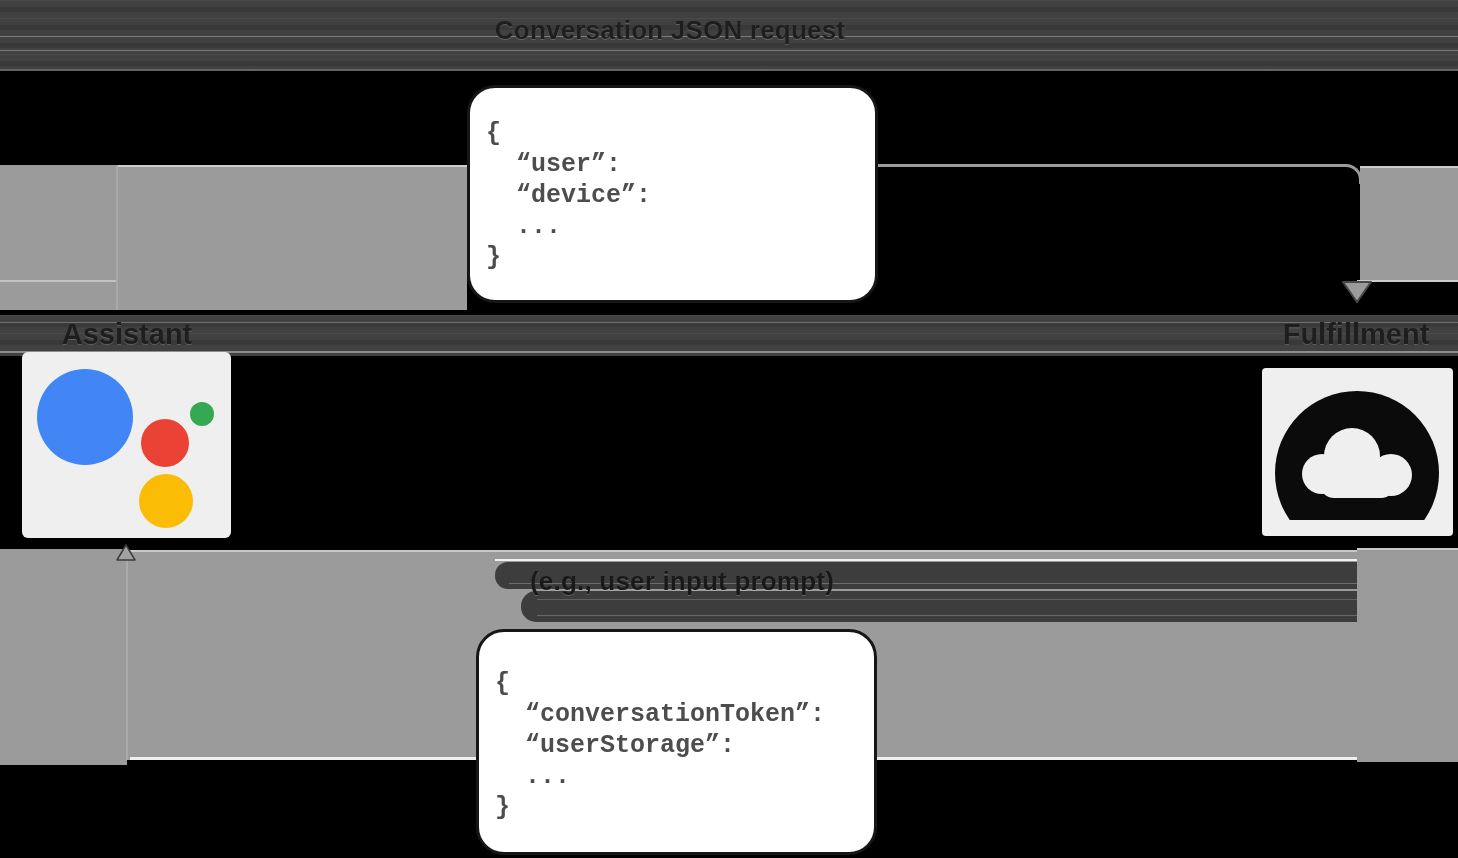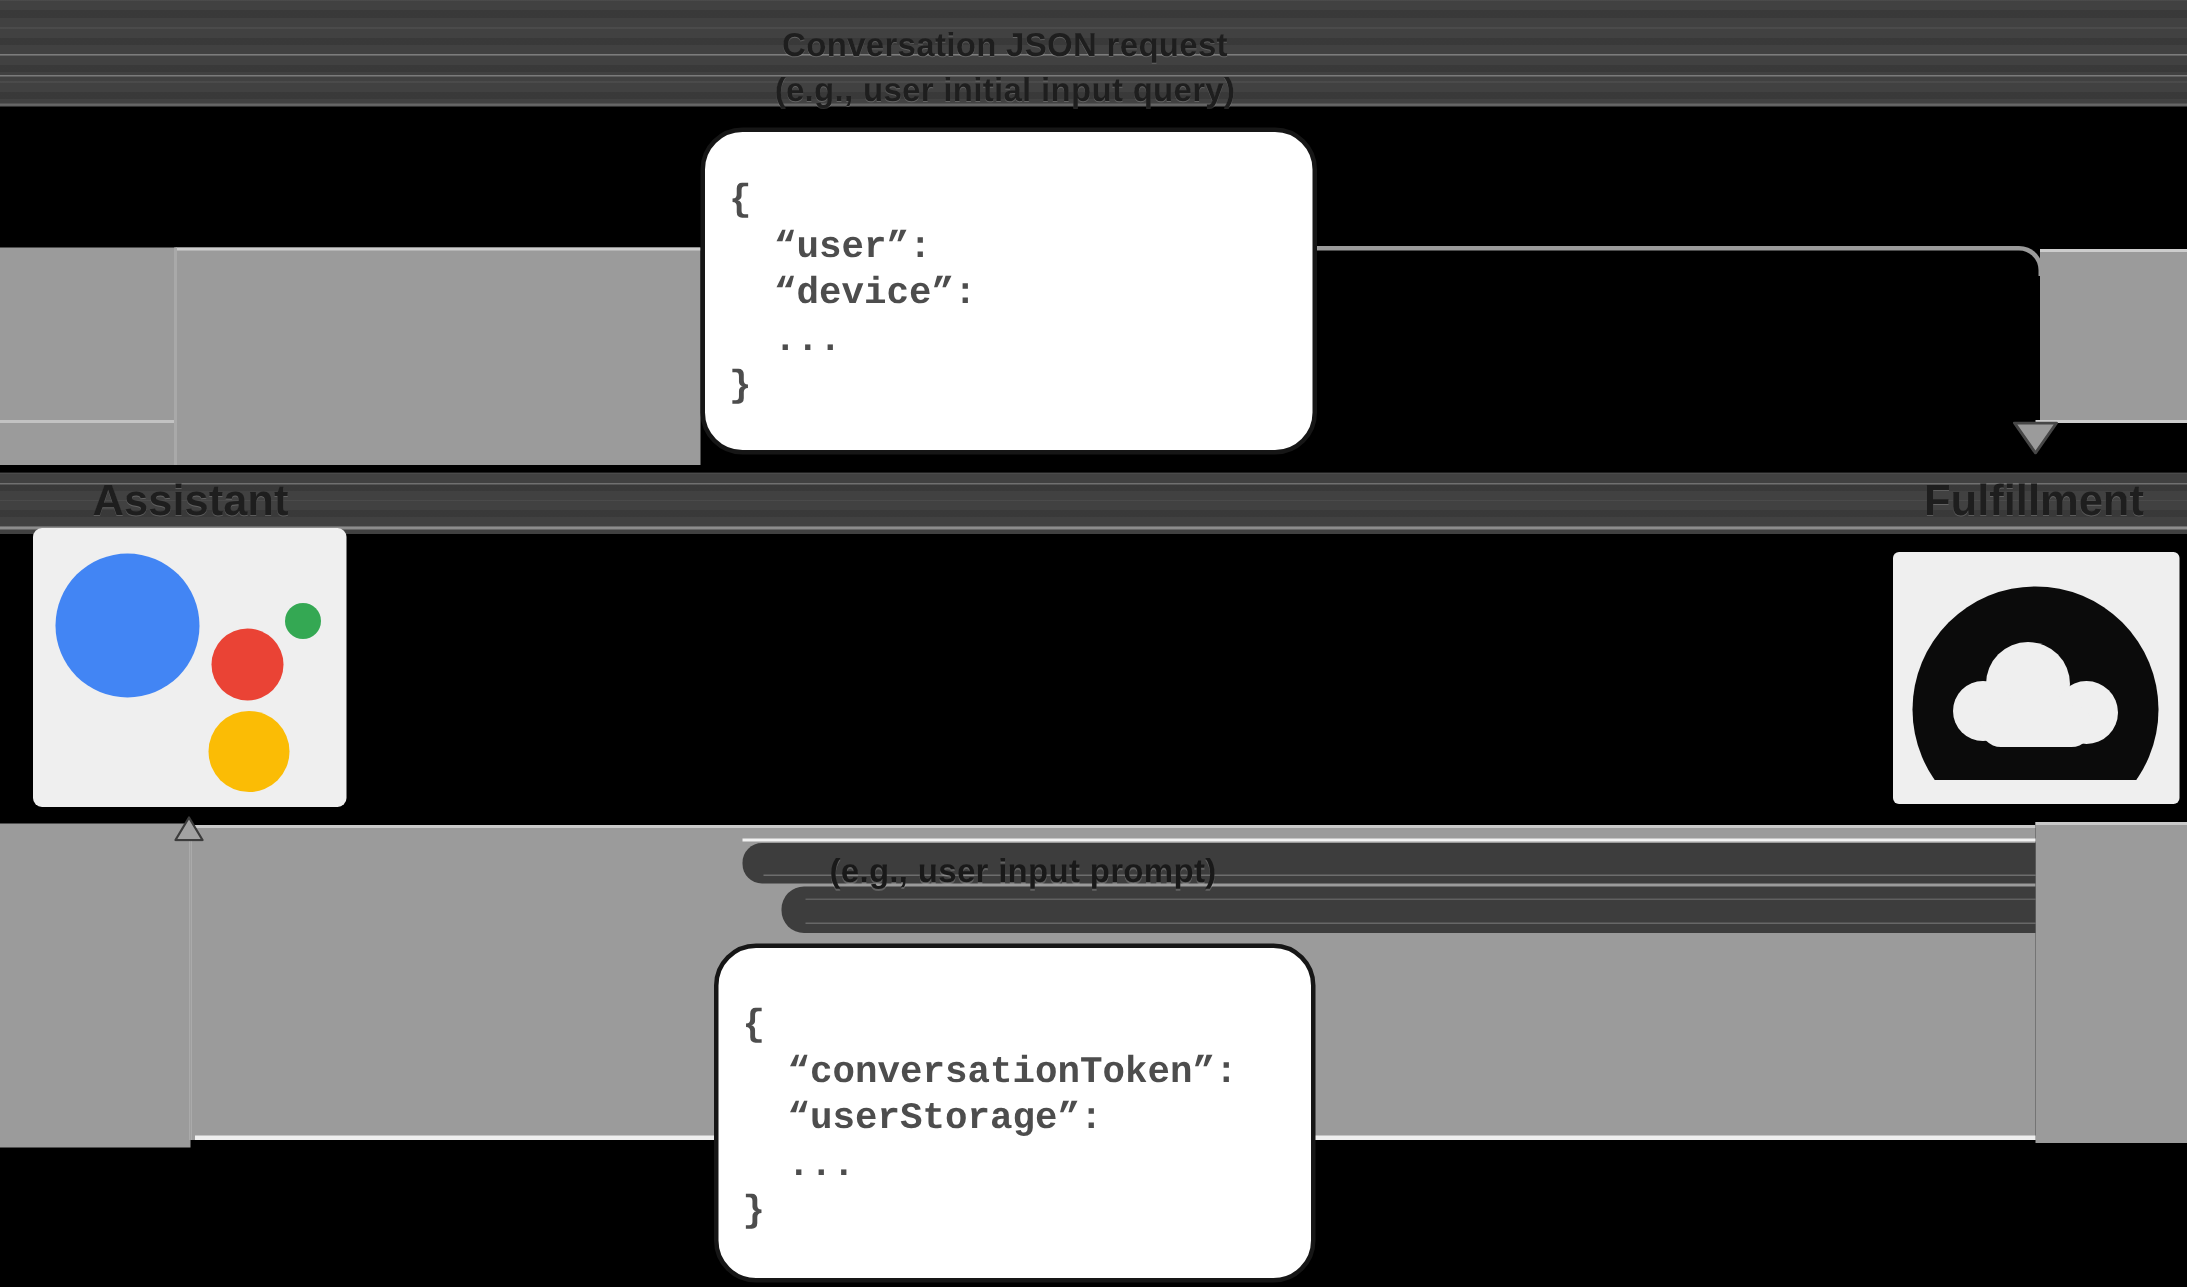--- a/index.html
+++ b/index.html
@@ -9,21 +9,21 @@
   
   .band{position:absolute;background:#414141 repeating-linear-gradient(180deg,
         rgba(255,255,255,0.05) 0 1px, rgba(255,255,255,0) 1px 7px,
         rgba(0,0,0,0.12) 7px 12px, rgba(255,255,255,0) 12px 18px);}
   .hline{position:absolute;pointer-events:none;}
   
   .gray{position:absolute;background:#9b9b9b;}
   
   .bandtext{position:absolute;text-align:center;color:#1e1e1e;
             text-shadow:0 1px 0 rgba(255,255,255,0.18);}
-  .titlefont{font-size:22px;line-height:30px;font-weight:bold;letter-spacing:0.2px;}
+  .titlefont{font-size:26px;line-height:30px;font-weight:bold;letter-spacing:0.2px;}
   .labelfont{font-size:29px;line-height:32px;font-weight:bold;}
   
   .code-box{position:absolute;background:#ffffff;border:3px solid #161616;border-radius:28px;
             box-sizing:border-box;}
   .code-box pre{margin:0;font-family:"Liberation Mono",monospace;font-weight:bold;
                 color:#4d4d4d;font-size:25px;line-height:31px;white-space:pre;}
   
   .pill{position:absolute;background:#3d3d3d;}
   
   .tile{position:absolute;background:#efefef;}
@@ -33,21 +33,20 @@
 <body>
 
 <div class="canvas">
 
   <div class="band" style="left:0;top:13;width:1458px;height:70px;"></div>
   <div class="hline" style="left:0;top:36px;width:1458px;height:1px;background:#858585;opacity:.85;"></div>
   <div class="hline" style="left:0;top:50px;width:1458px;height:1px;background:#8a8a8a;opacity:.8;"></div>
   <div class="hline" style="left:0;top:69px;width:1458px;height:2px;background:#6b6b6b;opacity:.9;"></div>
   <div class="bandtext titlefont" style="left:402px;top:15px;width:536px;">
     <div>Conversation JSON request</div>
-    <div>(e.g., user initial input query)</div>
   </div>
 
   <div class="gray" style="left:0;top:165px;width:467px;height:145px;"></div>
   <div class="hline" style="left:117px;top:165px;width:350px;height:2px;background:#cdcdcd;"></div>
   <div class="hline" style="left:116px;top:165px;width:2px;height:145px;background:#a9a9a9;"></div>
   <div class="hline" style="left:0;top:280px;width:116px;height:2px;background:#c2c2c2;"></div>
 
   <div class="abs" style="left:878px;top:164px;width:484px;height:20px;box-sizing:border-box;
        border-top:3px solid #9b9b9b;border-right:3px solid #9b9b9b;border-top-right-radius:16px;"></div>
   <div class="gray" style="left:1360px;top:166px;width:98px;height:116px;"></div>

